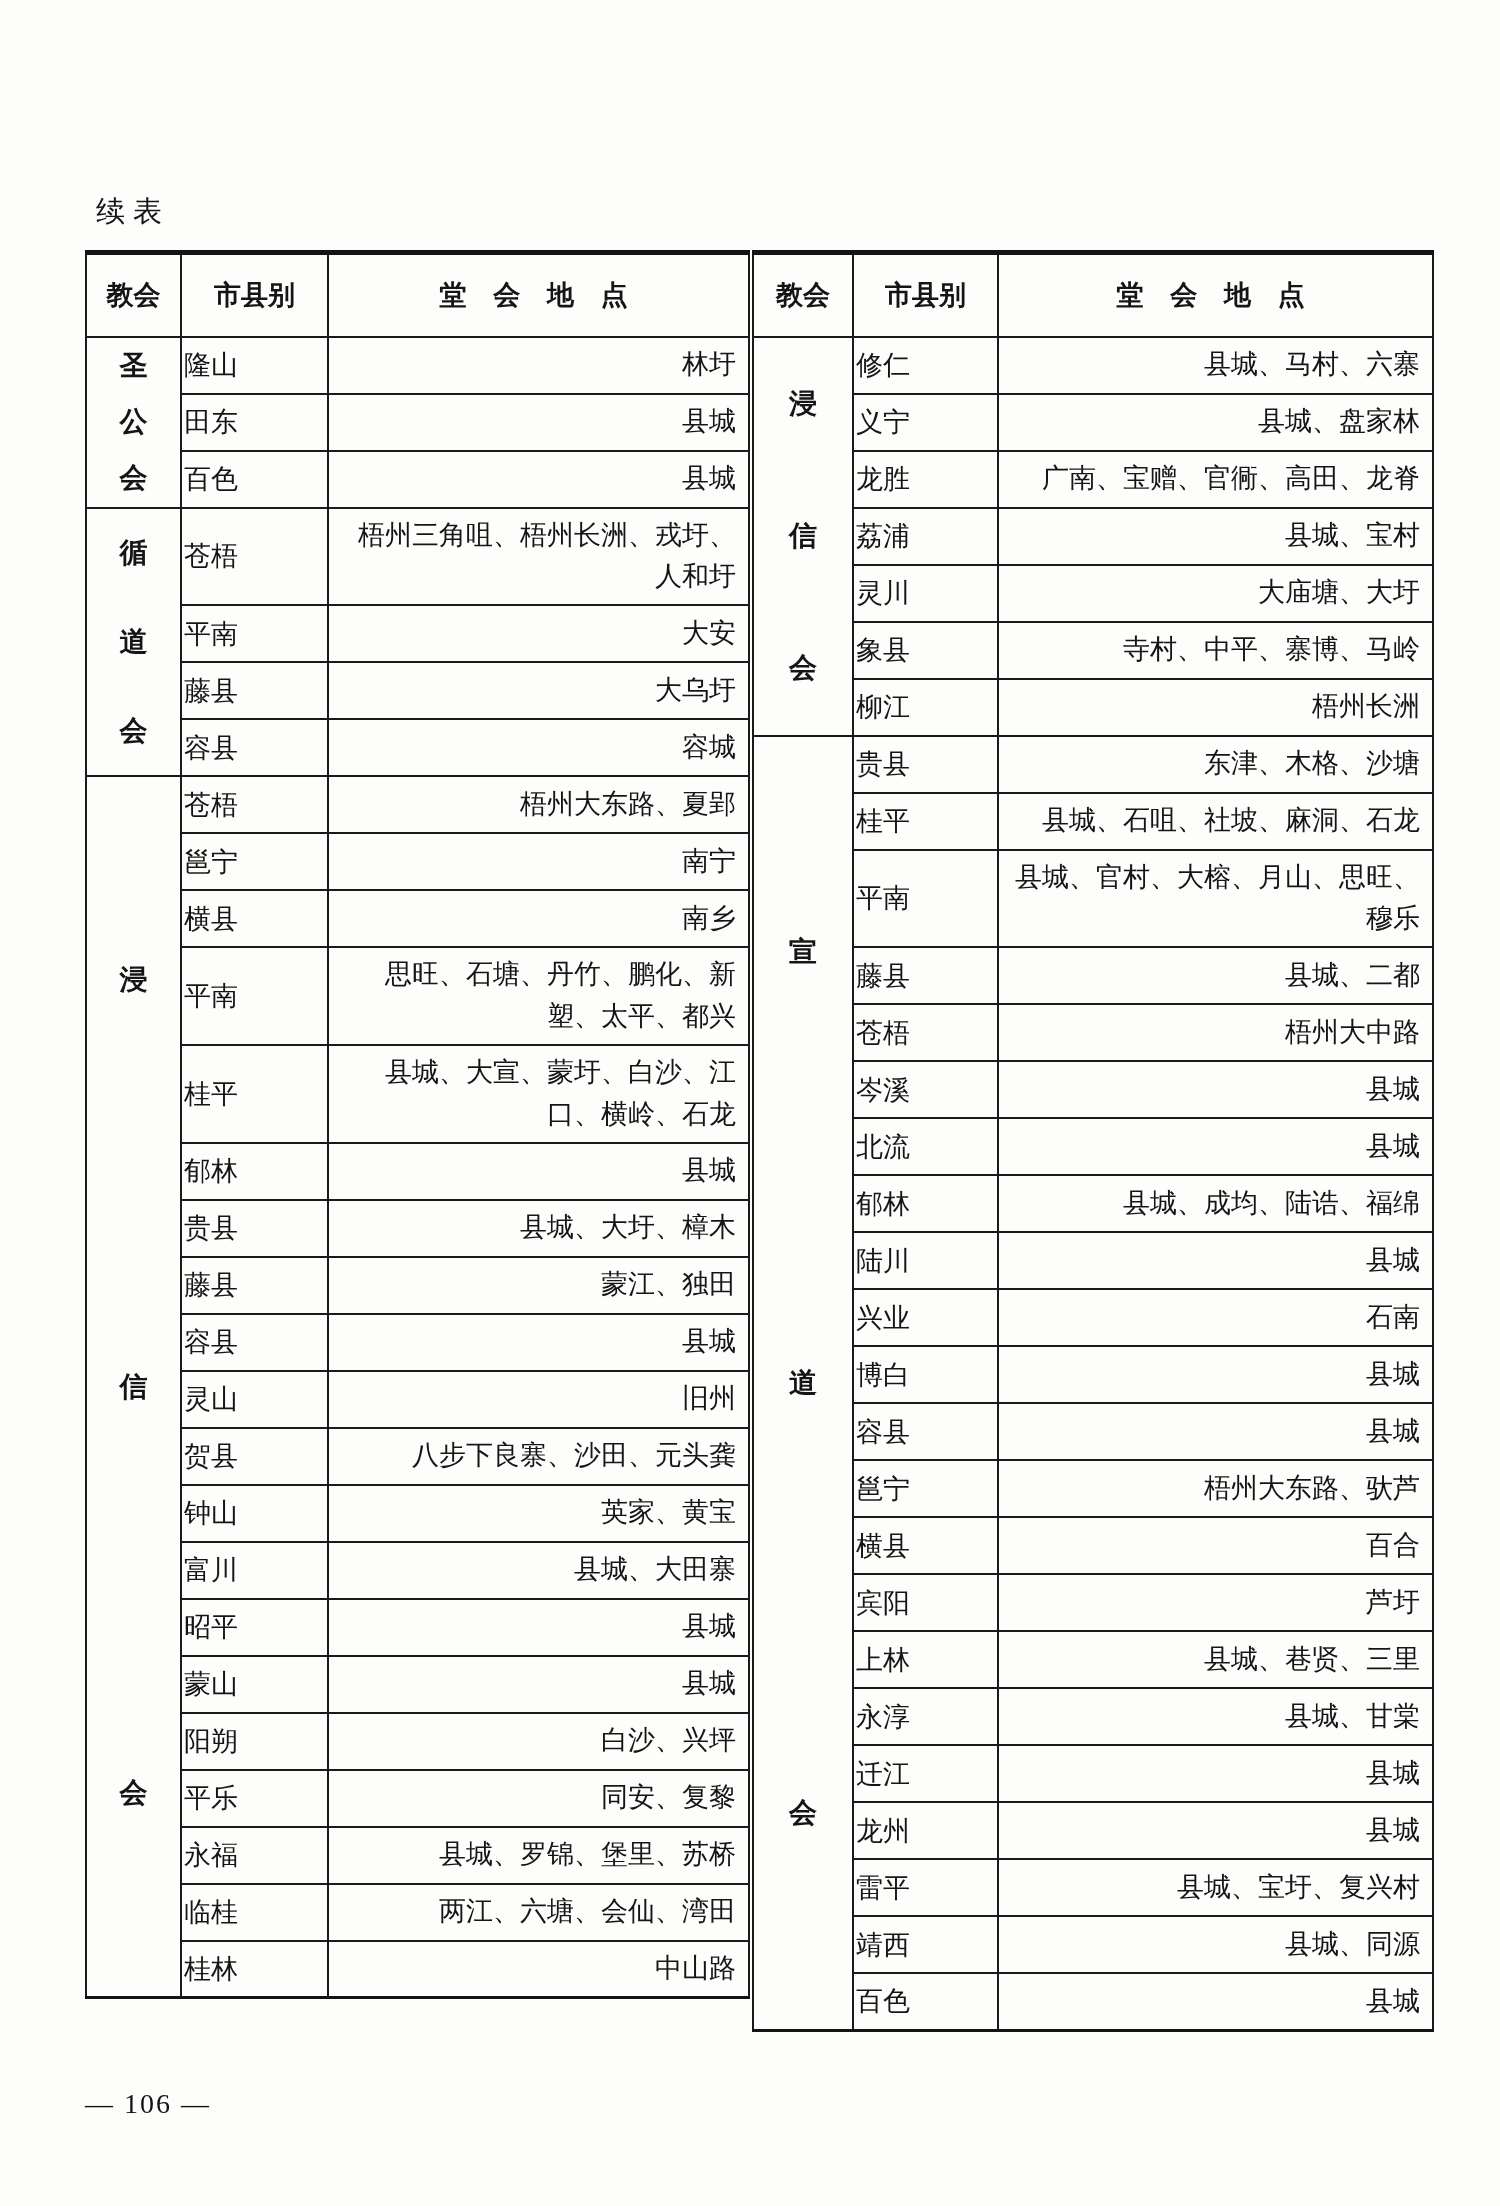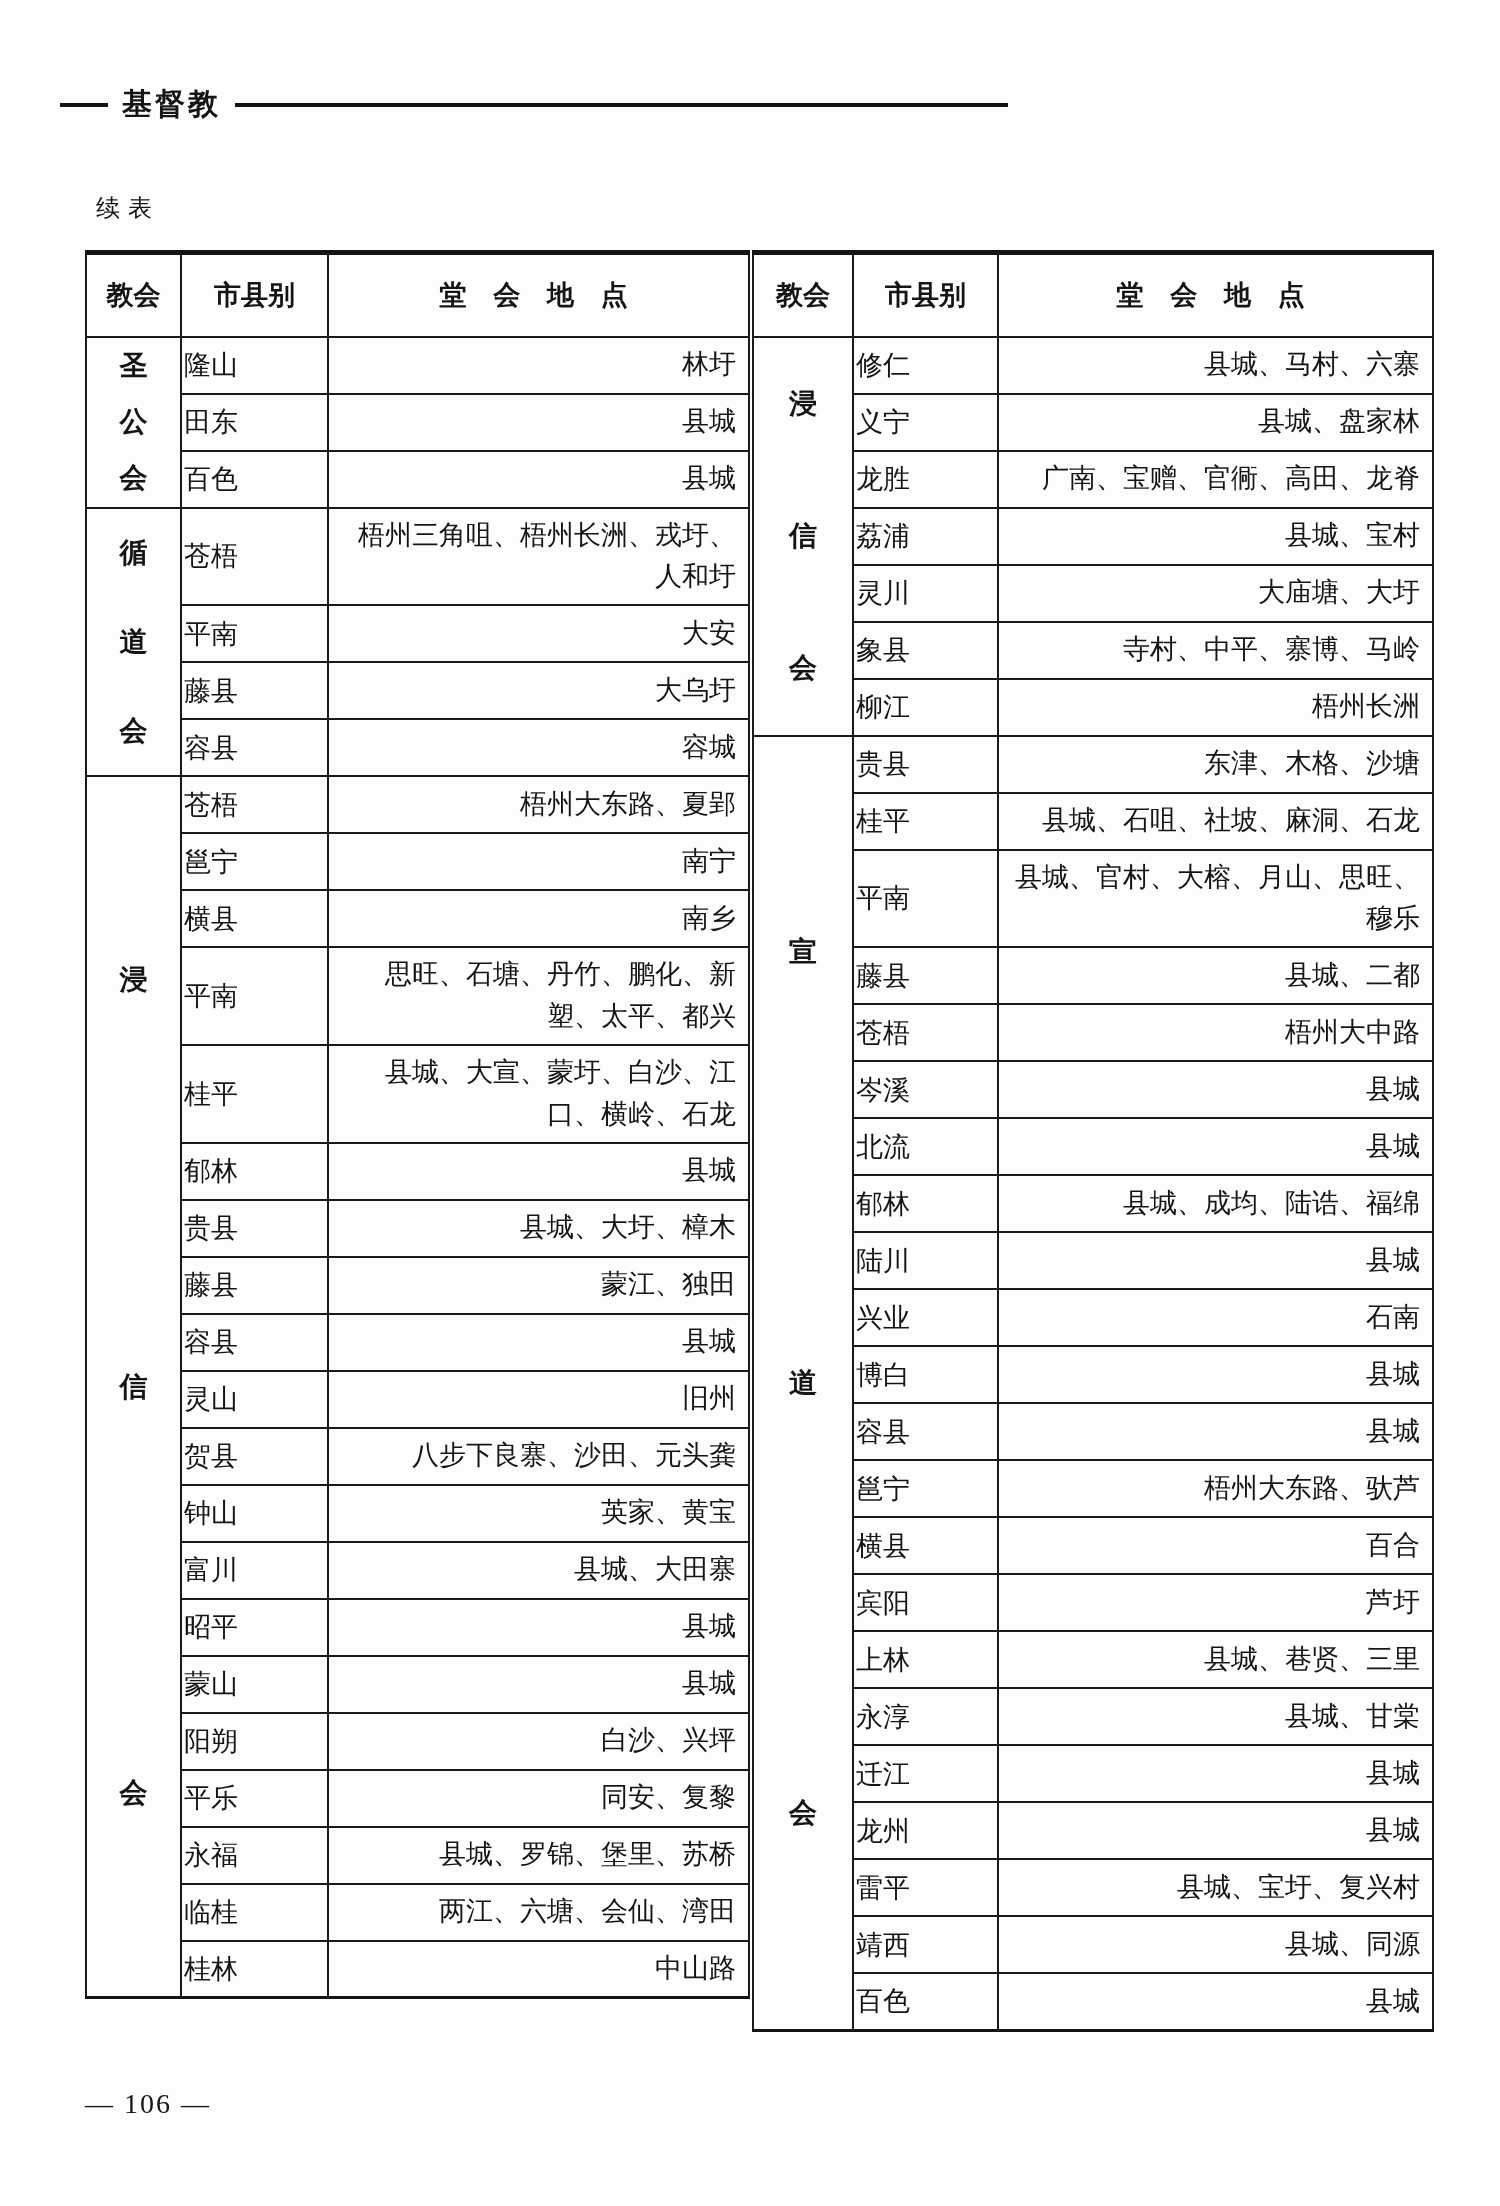--- a/index.html
+++ b/index.html
@@ -7,21 +7,21 @@
     position:relative;width:1500px;height:2206px;background:#fdfdfc;
     font-family:"Liberation Serif","DejaVu Serif",serif;color:#151515;
     margin:0 auto;overflow:hidden;
   }
   
   .doc-header{position:absolute;top:84px;left:60px;width:948px;display:flex;align-items:center;}
   .rule{height:0;border-top:4px solid #141414;}
   .rule-left{width:48px;margin-right:14px;}
   .rule-right{flex:1;margin-left:14px;}
   .doc-title{font-size:30px;font-weight:bold;letter-spacing:3px;white-space:nowrap;}
-  .continued{position:absolute;top:192px;left:96px;font-size:24px;letter-spacing:8px;}
+  .continued{position:absolute;top:192px;left:96px;font-size:29px;letter-spacing:8px;}
   
   table.ctable{
     border-collapse:collapse;table-layout:fixed;position:absolute;top:250px;
     border-top:5px solid #141414;border-bottom:3px solid #141414;border-radius:18px;
   }
   .t-left{left:85px;width:663px;}
   .t-right{left:752px;width:680px;}
   .ctable th,.ctable td{border:2px solid #1a1a1a;box-sizing:border-box;}
   .ctable th{height:84px;font-size:27px;font-weight:bold;text-align:center;padding:0;}
   .ctable th.loc-h{letter-spacing:10px;}
@@ -34,25 +34,20 @@
     display:flex;flex-direction:column;justify-content:space-around;align-items:center;
   }
   
   .page-num{position:absolute;top:2088px;left:85px;font-size:28px;letter-spacing:2px;white-space:nowrap;}
 </style>
 </head>
 <body>
 
 <div class="page">
 
-  <div class="doc-header">
-    <span class="rule rule-left"></span>
-    <span class="doc-title">基督教</span>
-    <span class="rule rule-right"></span>
-  </div>
 
   <div class="continued">续表</div>
 
   <table class="ctable t-left">
     <colgroup>
         <col style="width:95px">
         <col style="width:147px">
         <col style="width:421px">
       </colgroup>
   <thead>

